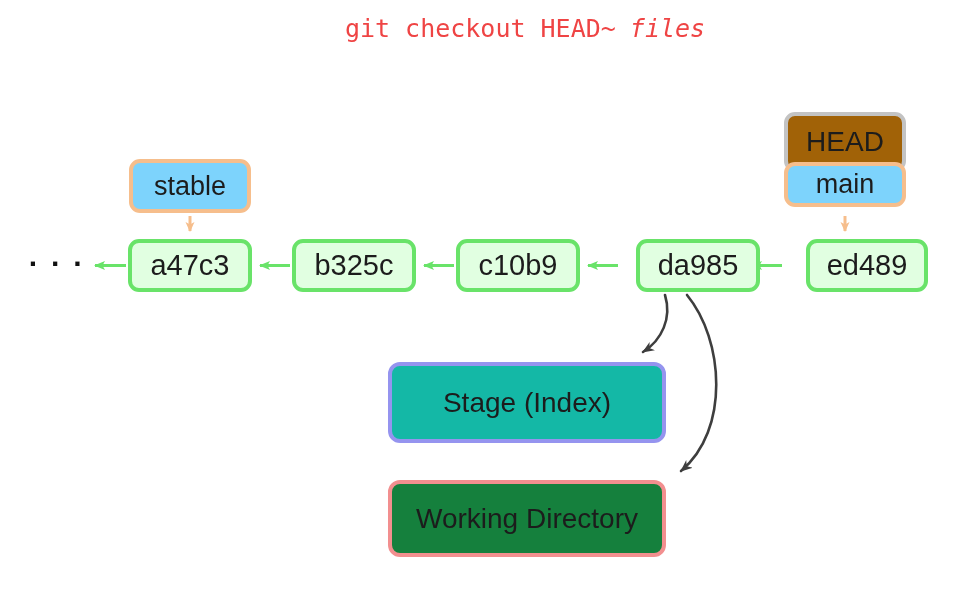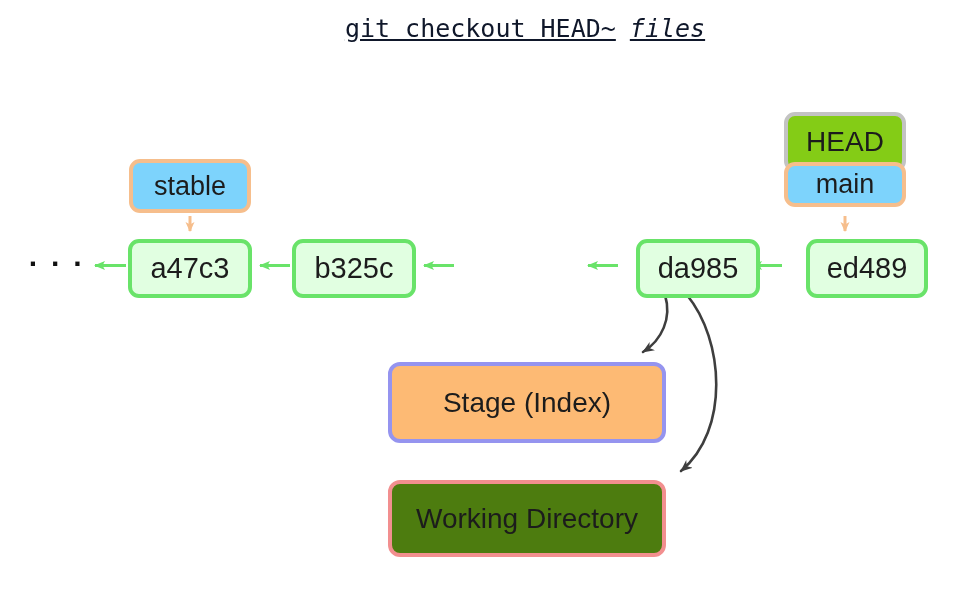--- a/index.html
+++ b/index.html
@@ -1,49 +1,48 @@
 <!DOCTYPE html>
 <html><head>
 <meta charset="utf-8">
 <style>
   html,body{margin:0;padding:0;background:#ffffff;}
   body{font-family:"Liberation Sans",sans-serif;color:#1c1c1c;}
   #stage-area{position:relative;width:960px;height:601px;background:#ffffff;overflow:hidden;}
 
   .title{
     position:absolute;top:14px;left:525px;transform:translateX(-50%);
-    font-family:"DejaVu Sans Mono",monospace;font-size:25px;color:#0f172a;
+    font-family:"DejaVu Sans Mono",monospace;font-size:25px;color:#ef4444;
     white-space:nowrap;
-    text-decoration:underline;
   }
   .title .arg{font-style:italic;margin-left:14px;}
 
   .box{
     position:absolute;box-sizing:border-box;
     display:flex;align-items:center;justify-content:center;
     white-space:nowrap;
   }
   .commit{
-    width:124px;height:59px;top:239px;
+    width:124px;height:53px;top:239px;
     background:#e1ffe1;border:4px solid #69e369;border-radius:11px;
     font-size:29px;
   }
   .ref{
     background:#7dd3fc;border:4px solid #f6be8c;border-radius:11px;
     font-size:27px;
   }
   .head-tag{
-    background:#84cc16;border:4px solid #c3c3c3;border-radius:11px;
+    background:#a16207;border:4px solid #c3c3c3;border-radius:11px;
     font-size:28px;
   }
   .area{
     border-radius:12px;font-size:28px;
   }
-  .stage-box{background:#fdba74;border:4px solid #9594ef;}
-  .working-box{background:#4d7c0f;border:4px solid #f28f8f;text-align:right;}
+  .stage-box{background:#14b8a6;border:4px solid #9594ef;}
+  .working-box{background:#15803d;border:4px solid #f28f8f;text-align:right;}
 
   .ellipsis{
     position:absolute;left:57px;top:264px;transform:translate(-50%,-50%);
     font-size:30px;font-weight:bold;color:#111;letter-spacing:2px;white-space:nowrap;
   }
 
   svg.arrow-layer{position:absolute;left:0;top:0;pointer-events:none;}
 </style>
 </head>
 <body>
@@ -81,19 +80,20 @@
   </svg>
 
   <div class="ellipsis">· · ·</div>
 
   <div class="box head-tag" style="left:784px;top:112px;width:122px;height:60px;">HEAD</div>
   <div class="box ref" style="left:784px;top:162px;width:122px;height:45px;z-index:2;">main</div>
   <div class="box ref" style="left:129px;top:159px;width:122px;height:54px;">stable</div>
 
   <div class="box commit" style="left:128px;">a47c3</div>
   <div class="box commit" style="left:292px;">b325c</div>
+  <div class="box commit" style="left:456px;">c10b9</div>
   <div class="box commit" style="left:636px;">da985</div>
   <div class="box commit" style="left:806px;width:122px;">ed489</div>
 
   <div class="box area stage-box" style="left:388px;top:362px;width:278px;height:81px;">Stage (Index)</div>
   <div class="box area working-box" style="left:388px;top:480px;width:278px;height:77px;">Working Directory</div>
 
 </div>
 
 </body></html>

